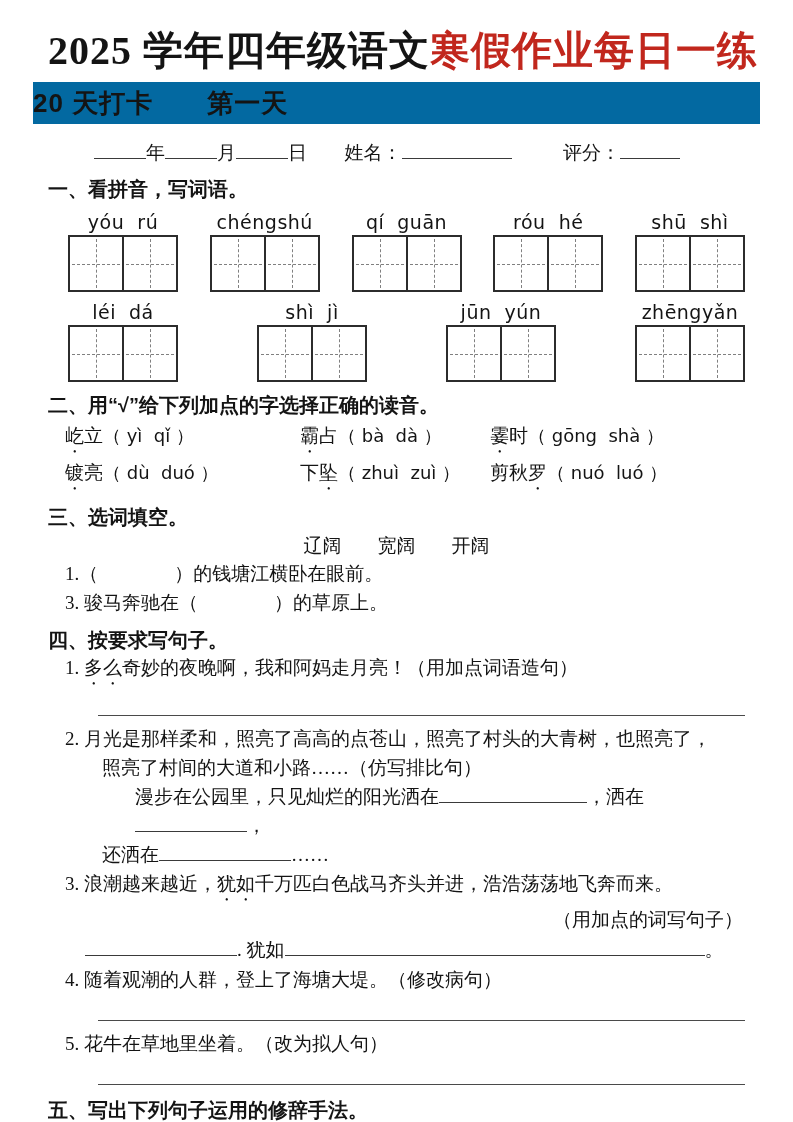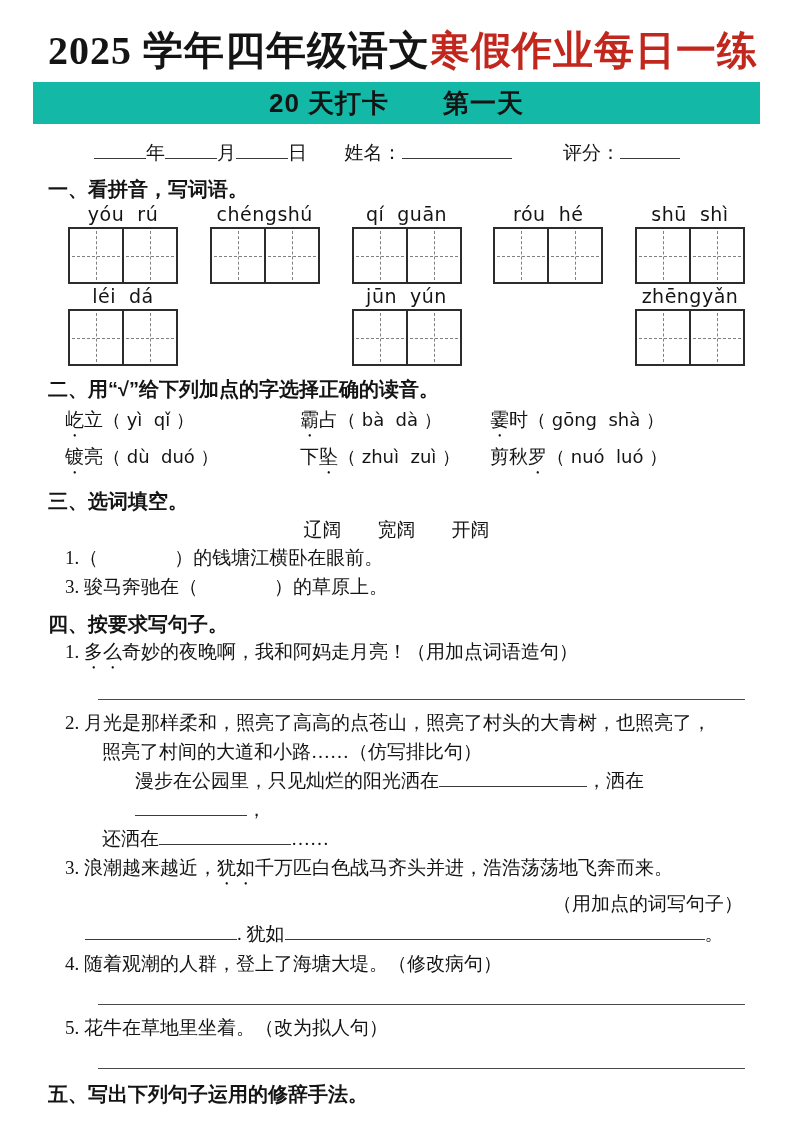--- a/index.html
+++ b/index.html
@@ -12,21 +12,21 @@
   .page { box-sizing:border-box; width:793px; height:1122px; padding:26px 48px 0 48px; }
 
   
   .title {
     text-align:center; font-weight:bold; font-size:40px; line-height:50px;
     letter-spacing:1px; white-space:nowrap;
   }
   .title .red { color:#c1271d; }
   .banner {
     margin:6px -15px 0 -15px; height:42px; line-height:42px;
-    background:#14b8a6; text-align:center;
+    background:#0369a1; text-align:left;
     font-weight:bold; font-size:26px; letter-spacing:1px;
     font-family:"Liberation Sans", sans-serif;
   }
   .dateline {
     margin:16px 0 4px 46px; font-size:19px; line-height:26px; white-space:nowrap;
   }
 
   
   .sec-heading {
     font-family:"Liberation Sans", sans-serif;
@@ -45,21 +45,21 @@
   .em-dot {
     -webkit-text-emphasis:filled dot #111;
     -webkit-text-emphasis-position:under left;
     text-emphasis:filled dot #111;
     text-emphasis-position:under left;
   }
 
   
   .pinyin-row {
     display:flex; justify-content:space-between;
-    padding-left:20px; margin-top:0;
+    padding-left:20px; margin-top:8px;
   }
   .py-group { width:110px; text-align:center; }
   .py-label {
     font-family:"DejaVu Sans", sans-serif; font-size:19px; line-height:24px;
     white-space:pre; letter-spacing:0.5px;
   }
   .zi-grid { display:flex; width:106px; height:53px; border:2px solid #2c2c2c; margin:1px auto 0 auto; }
   .zi-cell { flex:1; position:relative; }
   .zi-cell + .zi-cell { border-left:2px solid #2c2c2c; }
   .zi-cell::before {
@@ -154,20 +154,27 @@
     </div>
     <div class="pinyin-row">
       <div class="py-group">
         <div class="py-label">léi  dá</div>
         <div class="zi-grid">
             <div class="zi-cell"></div>
             <div class="zi-cell"></div>
           </div>
       </div>
       <div class="py-group">
+        <div class="py-label">shì  jì</div>
+        <div class="zi-grid">
+            <div class="zi-cell"></div>
+            <div class="zi-cell"></div>
+          </div>
+      </div>
+      <div class="py-group">
         <div class="py-label">jūn  yún</div>
         <div class="zi-grid">
             <div class="zi-cell"></div>
             <div class="zi-cell"></div>
           </div>
       </div>
       <div class="py-group">
         <div class="py-label">zhēngyǎn</div>
         <div class="zi-grid">
             <div class="zi-cell"></div>

